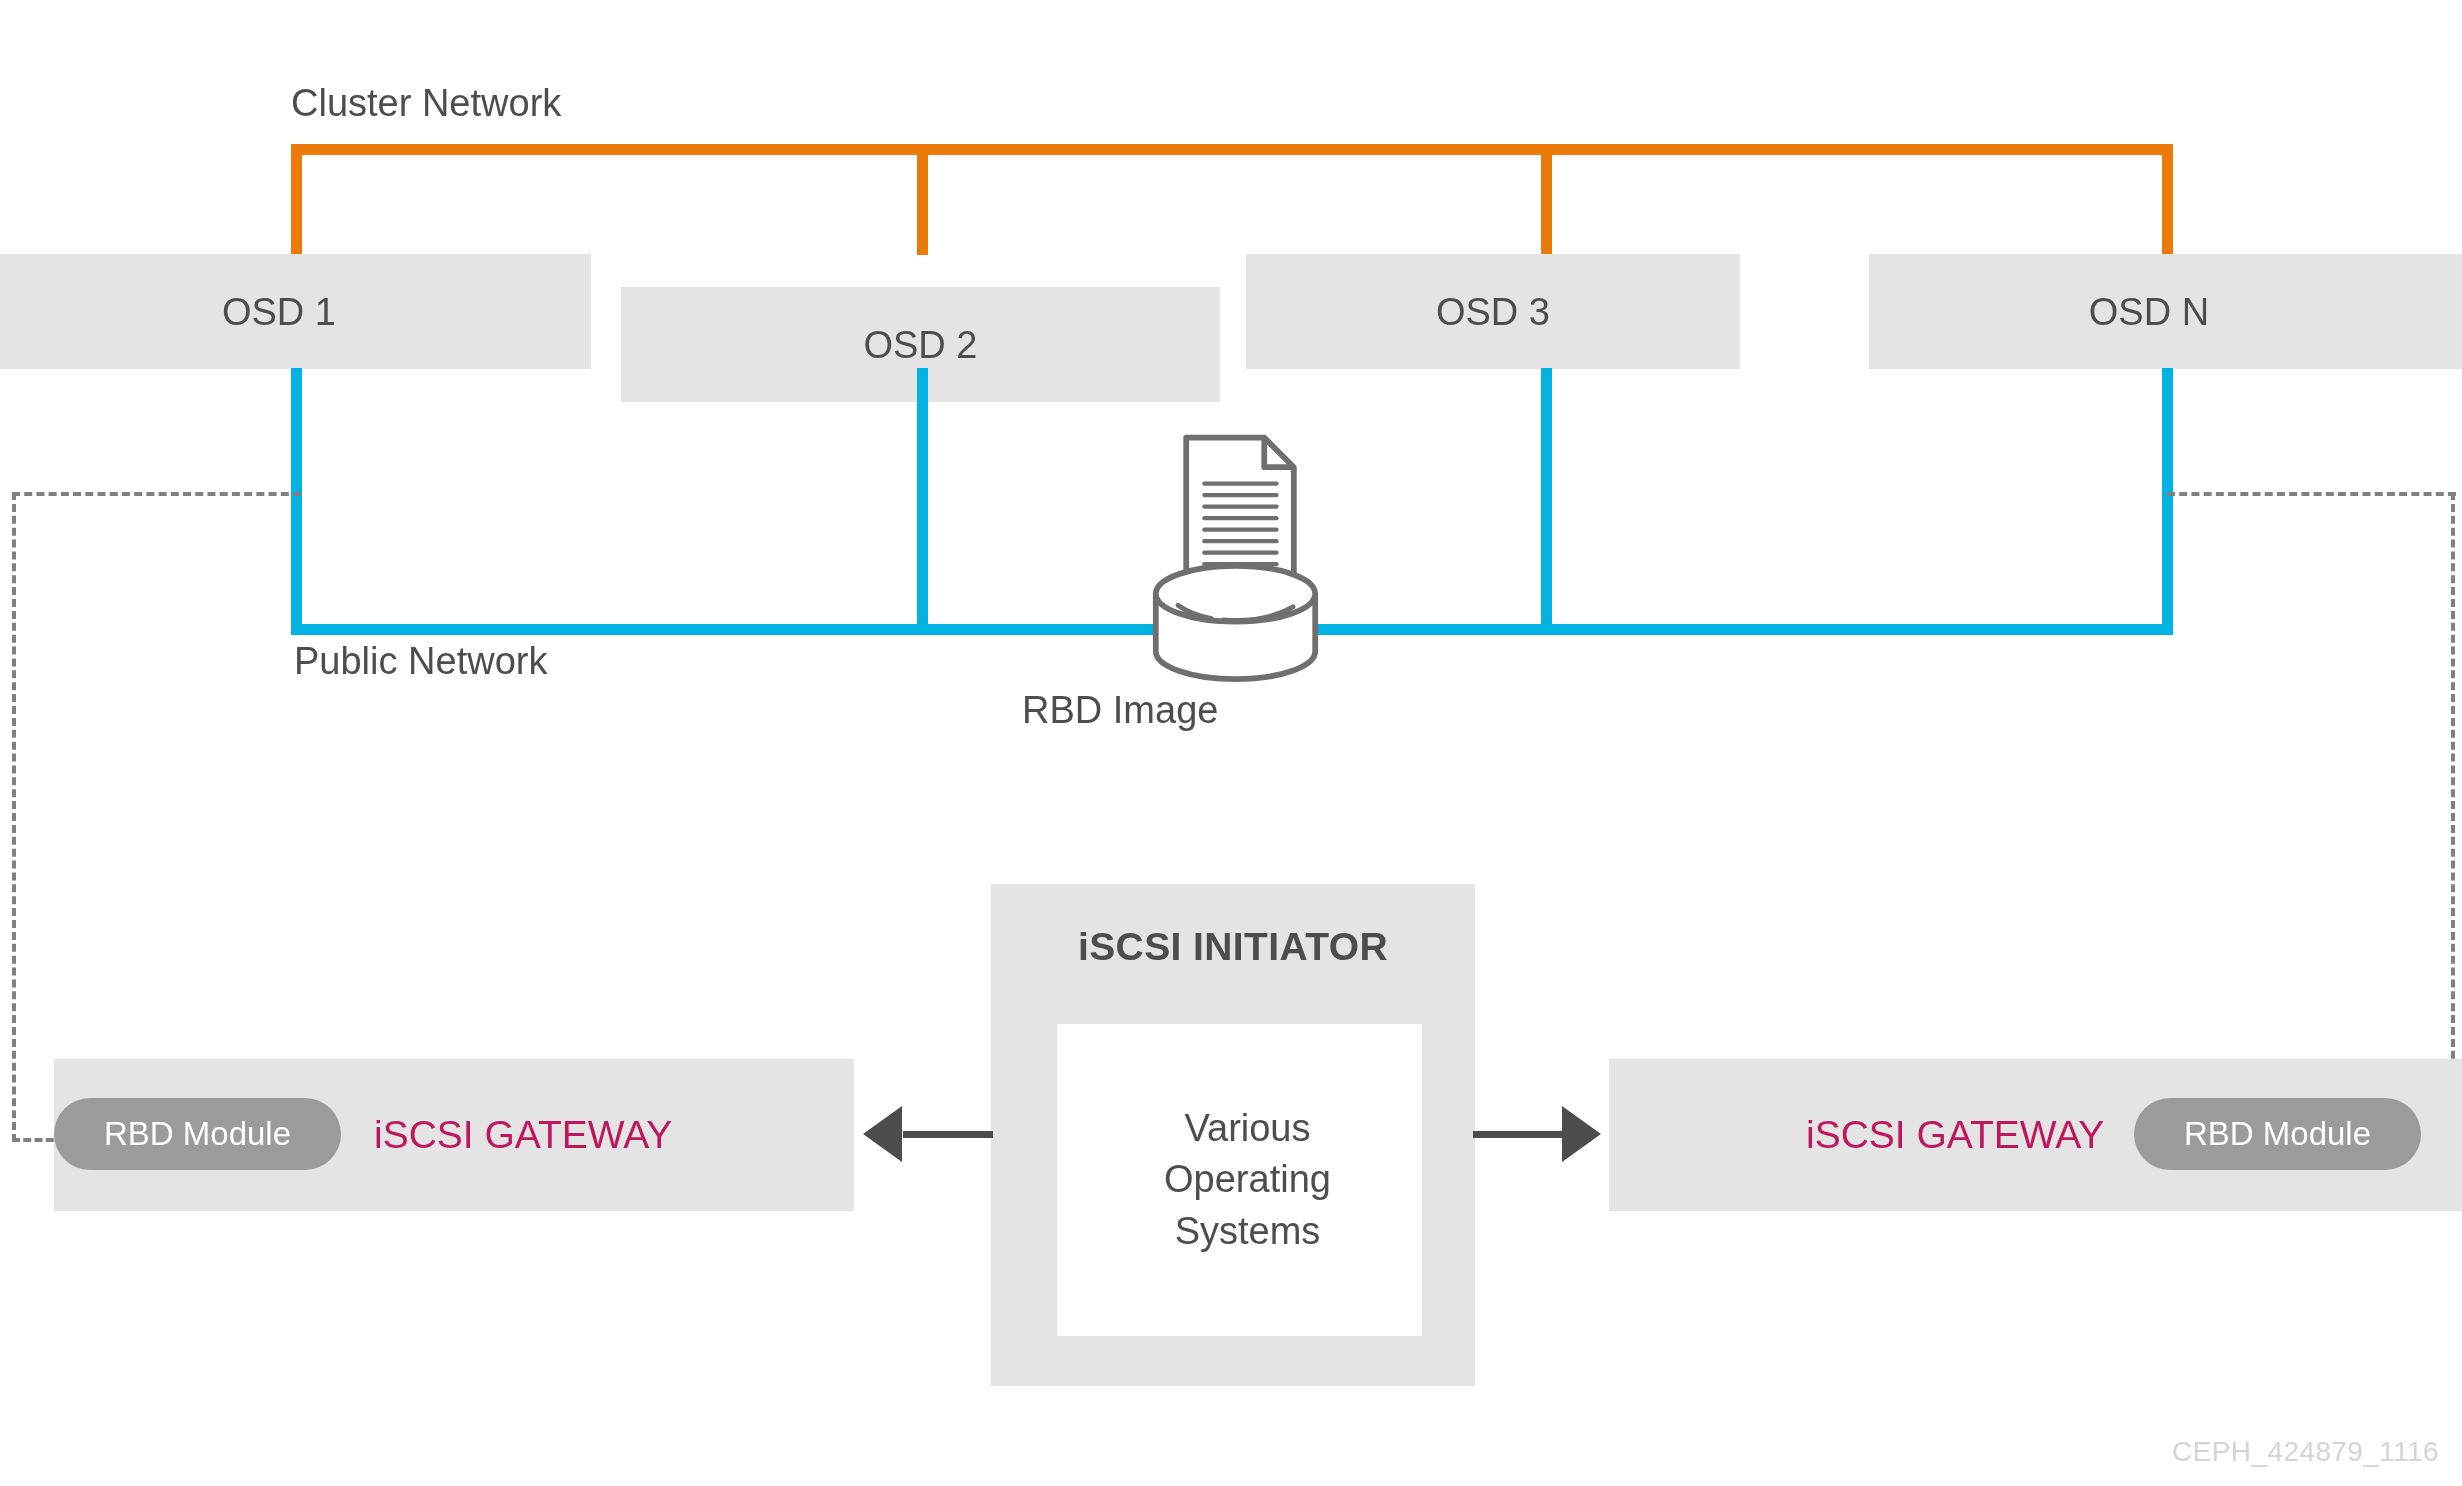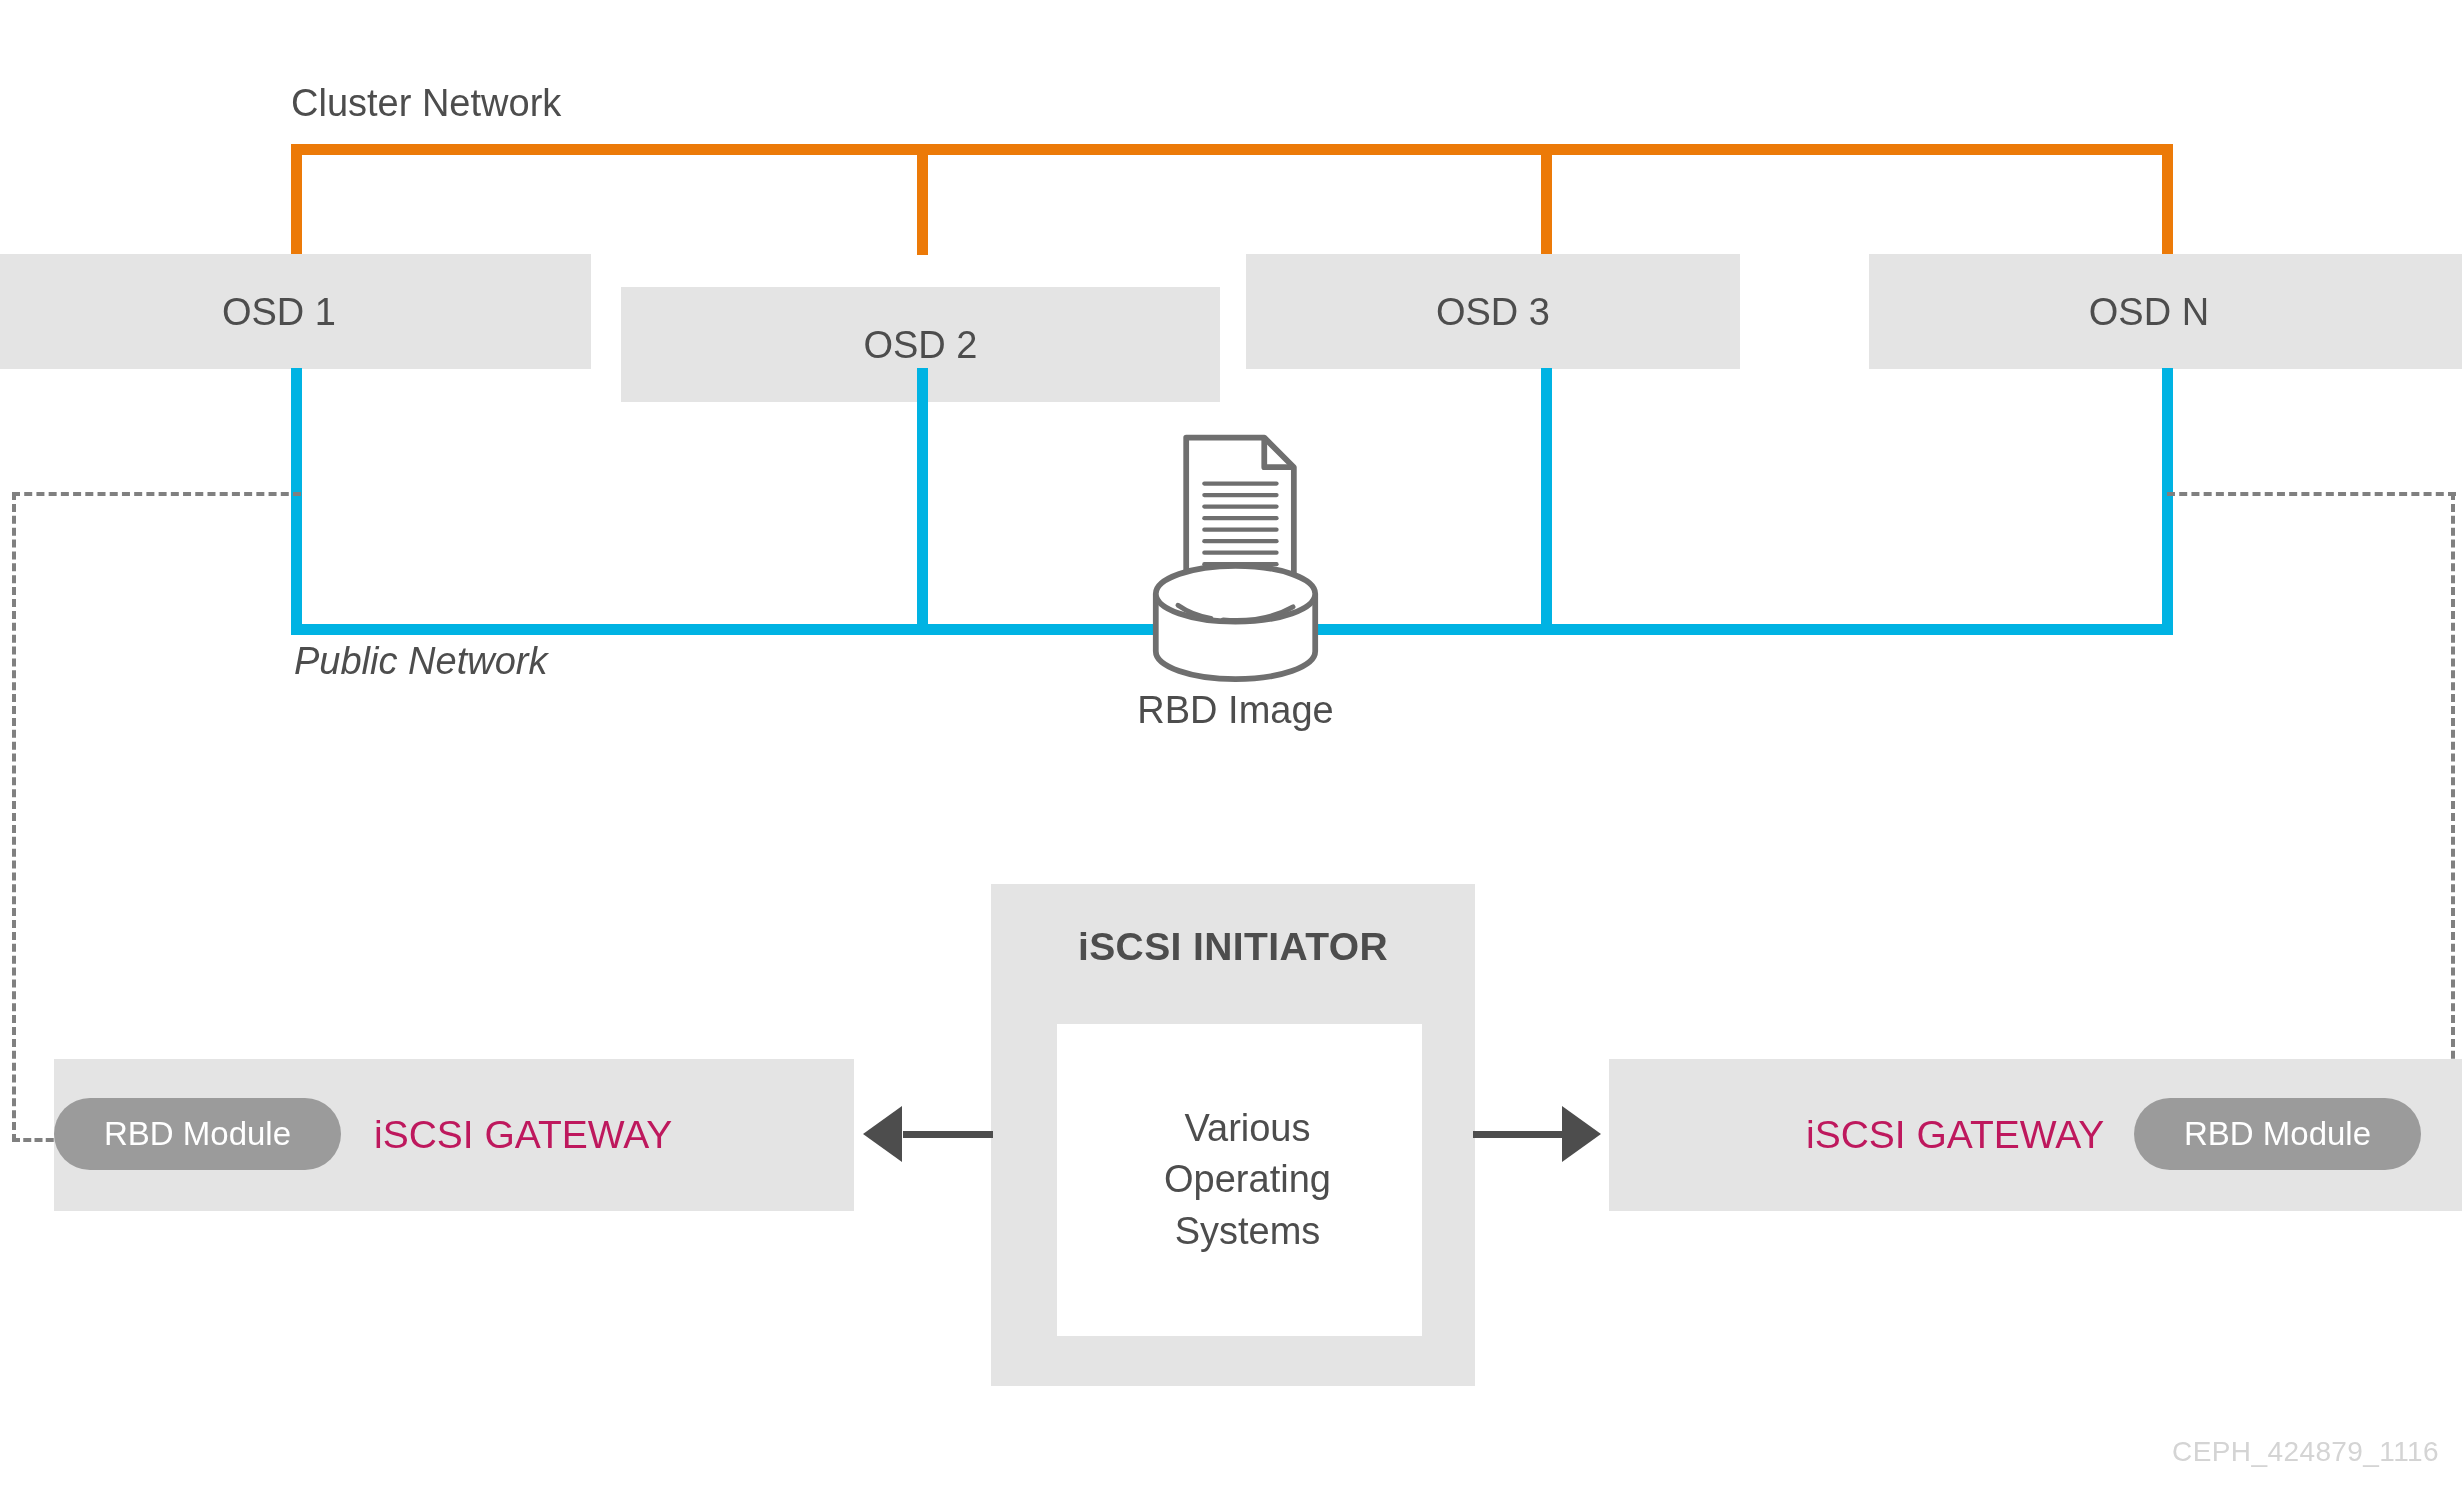--- a/index.html
+++ b/index.html
@@ -55,21 +55,20 @@
     left: 1141px;
     top: 431px;
     width: 189px;
     height: 263px;
   }
   #rbd-image-caption {
     position: absolute;
     left: 1022px;
     top: 689px;
     width: 427px;
-    text-align: center;
     color: #4d4d4d;
     font-size: 38px;
   }
 
   
   #iscsi-initiator {
     position: absolute;
     left: 991px;
     top: 884px;
     width: 484px;
@@ -213,21 +212,21 @@
     <div class="box-label" style="left:-33px;">OSD N</div>
   </div>
 
   <div class="vline cyan" style="left:291px; top:368px; width:10.7px; height:267px;"></div>
   <div class="vline cyan" style="left:917px; top:368px; width:10.7px; height:267px;"></div>
   <div class="vline cyan" style="left:1541px; top:368px; width:10.7px; height:267px;"></div>
   <div class="vline cyan" style="left:2162px; top:368px; width:10.7px; height:267px;"></div>
 
   <div class="hline cyan" style="left:291px; top:624px; width:1881px; height:10.7px;"></div>
 
-  <div class="net-label" style="left:294px; top:640px;font-style:italic;">Public Network</div>
+  <div class="net-label" style="left:294px; top:640px;">Public Network</div>
 
   <div id="rbd-icon">
     <svg viewBox="0 0 230 320" width="189" height="263">
 
       <path d="M55 8 L150 8 L186 44 L186 200 L55 200 Z" fill="#ffffff" stroke="#6f6f6f" stroke-width="7" stroke-linejoin="round"></path>
       <path d="M150 8 L150 44 L186 44" fill="none" stroke="#6f6f6f" stroke-width="7" stroke-linejoin="round"></path>
 
       <g stroke="#6f6f6f" stroke-width="5" stroke-linecap="round">
         <line x1="77" y1="64" x2="165" y2="64"></line>
         <line x1="77" y1="78" x2="165" y2="78"></line>

